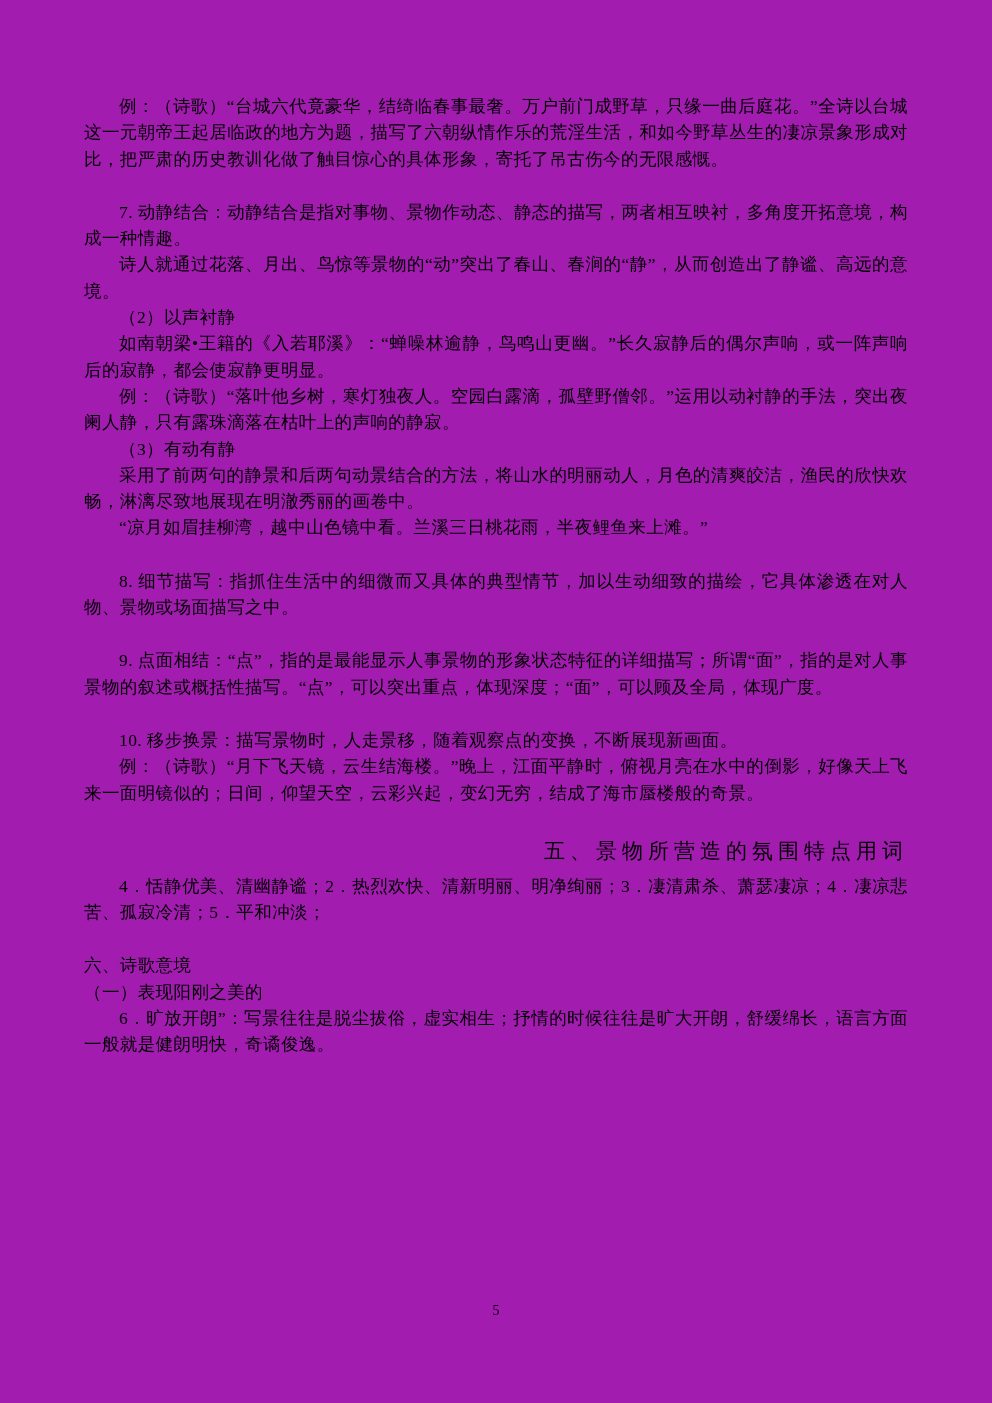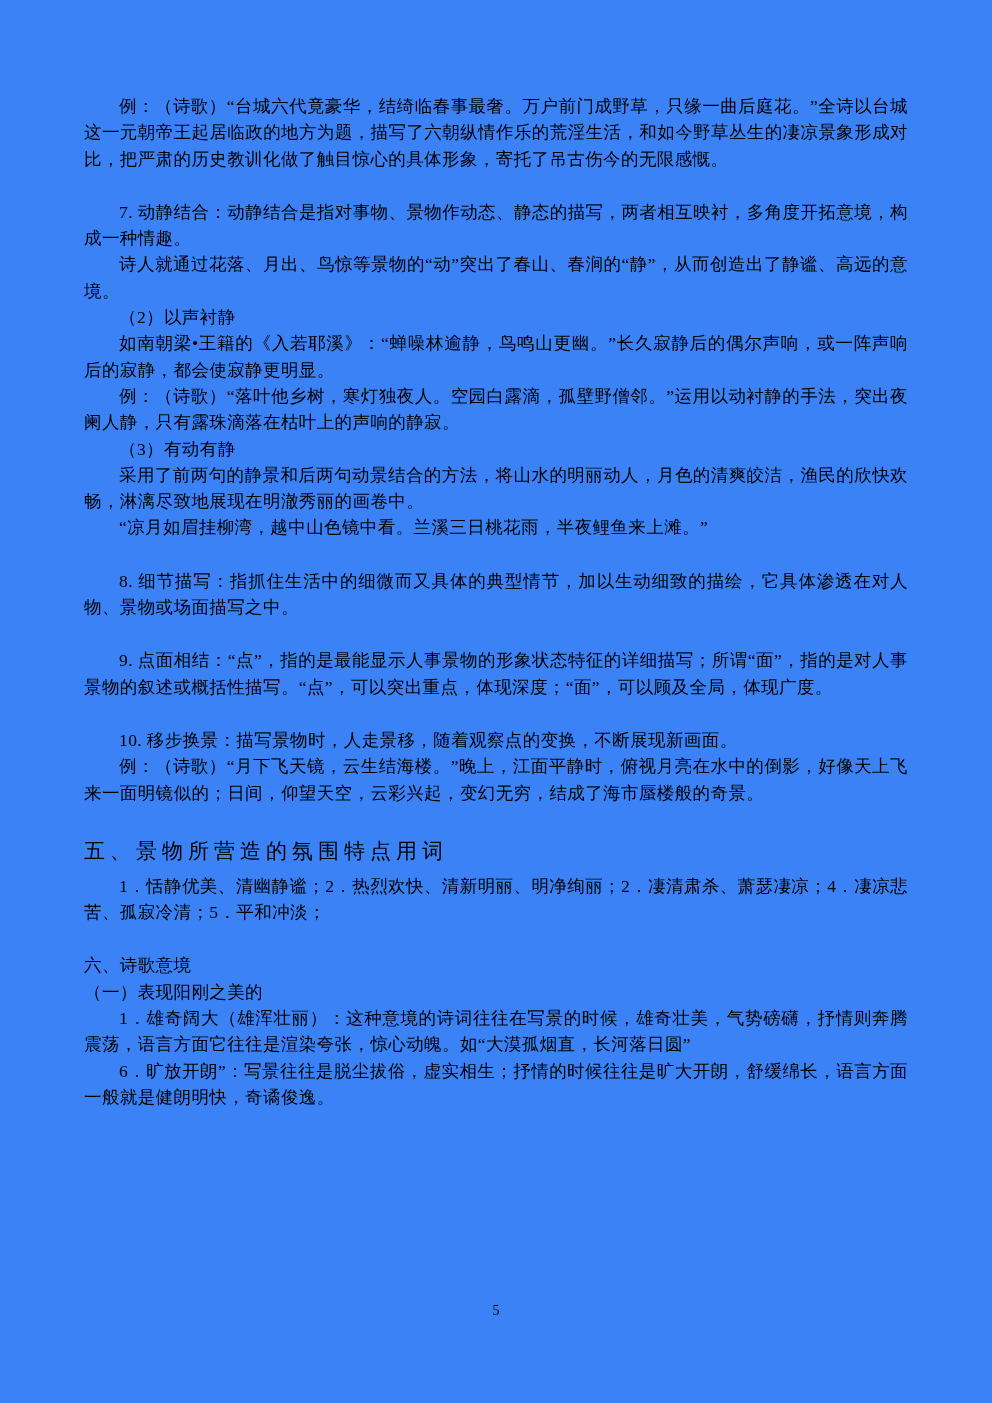--- a/index.html
+++ b/index.html
@@ -1,21 +1,21 @@
 <!DOCTYPE html>
 <html><head>
 <meta charset="utf-8">
 <style>
   html, body { margin: 0; padding: 0; background: #e8e8e8; }
   .page {
     position: relative;
     width: 992px;
     height: 1403px;
     margin: 0 auto;
-    background: #3b82f6;
+    background: #a21caf;
     box-sizing: border-box;
     padding: 93px 84px 0 84px;
     font-family: "Liberation Serif", "DejaVu Serif", serif;
     color: #000000;
     overflow: hidden;
   }
   .doc p {
     margin: 0;
     font-size: 17.5px;
     line-height: 26.3px;
@@ -25,20 +25,21 @@
     letter-spacing: 0.4px;
   }
   .doc p.indent { text-indent: 2em; }
   .doc p.flush  { text-indent: 0; }
   .doc h1.sec-heading {
     margin: 3px 0 7px 0;
     font-size: 21px;
     font-weight: normal;
     letter-spacing: 5px;
     line-height: 30px;
+    text-align: right;
   }
   .gap { height: 27px; }
   .page-number {
     position: absolute;
     left: 0; right: 0;
     bottom: 84px;
     text-align: center;
     font-size: 14px;
     line-height: 16px;
   }
@@ -66,24 +67,23 @@
     <div class="gap"></div>
 
     <p class="indent">9. 点面相结：“点”，指的是最能显示人事景物的形象状态特征的详细描写；所谓“面”，指的是对人事景物的叙述或概括性描写。“点”，可以突出重点，体现深度；“面”，可以顾及全局，体现广度。</p>
     <div class="gap"></div>
 
     <p class="indent">10. 移步换景：描写景物时，人走景移，随着观察点的变换，不断展现新画面。</p>
     <p class="indent">例：（诗歌）“月下飞天镜，云生结海楼。”晚上，江面平静时，俯视月亮在水中的倒影，好像天上飞来一面明镜似的；日间，仰望天空，云彩兴起，变幻无穷，结成了海市蜃楼般的奇景。</p>
     <div class="gap"></div>
 
     <h1 class="sec-heading">五、景物所营造的氛围特点用词</h1>
-    <p class="indent">1．恬静优美、清幽静谧；2．热烈欢快、清新明丽、明净绚丽；2．凄清肃杀、萧瑟凄凉；4．凄凉悲苦、孤寂冷清；5．平和冲淡；</p>
+    <p class="indent">4．恬静优美、清幽静谧；2．热烈欢快、清新明丽、明净绚丽；3．凄清肃杀、萧瑟凄凉；4．凄凉悲苦、孤寂冷清；5．平和冲淡；</p>
     <div class="gap"></div>
 
     <p class="flush">六、诗歌意境</p>
     <p class="flush">（一）表现阳刚之美的</p>
-    <p class="indent">1．雄奇阔大（雄浑壮丽）：这种意境的诗词往往在写景的时候，雄奇壮美，气势磅礴，抒情则奔腾震荡，语言方面它往往是渲染夸张，惊心动魄。如“大漠孤烟直，长河落日圆”</p>
     <p class="indent">6．旷放开朗”：写景往往是脱尘拔俗，虚实相生；抒情的时候往往是旷大开朗，舒缓绵长，语言方面一般就是健朗明快，奇谲俊逸。</p>
 
   </div>
 
   <div class="page-number">5</div>
 </div>
 
 </body></html>

